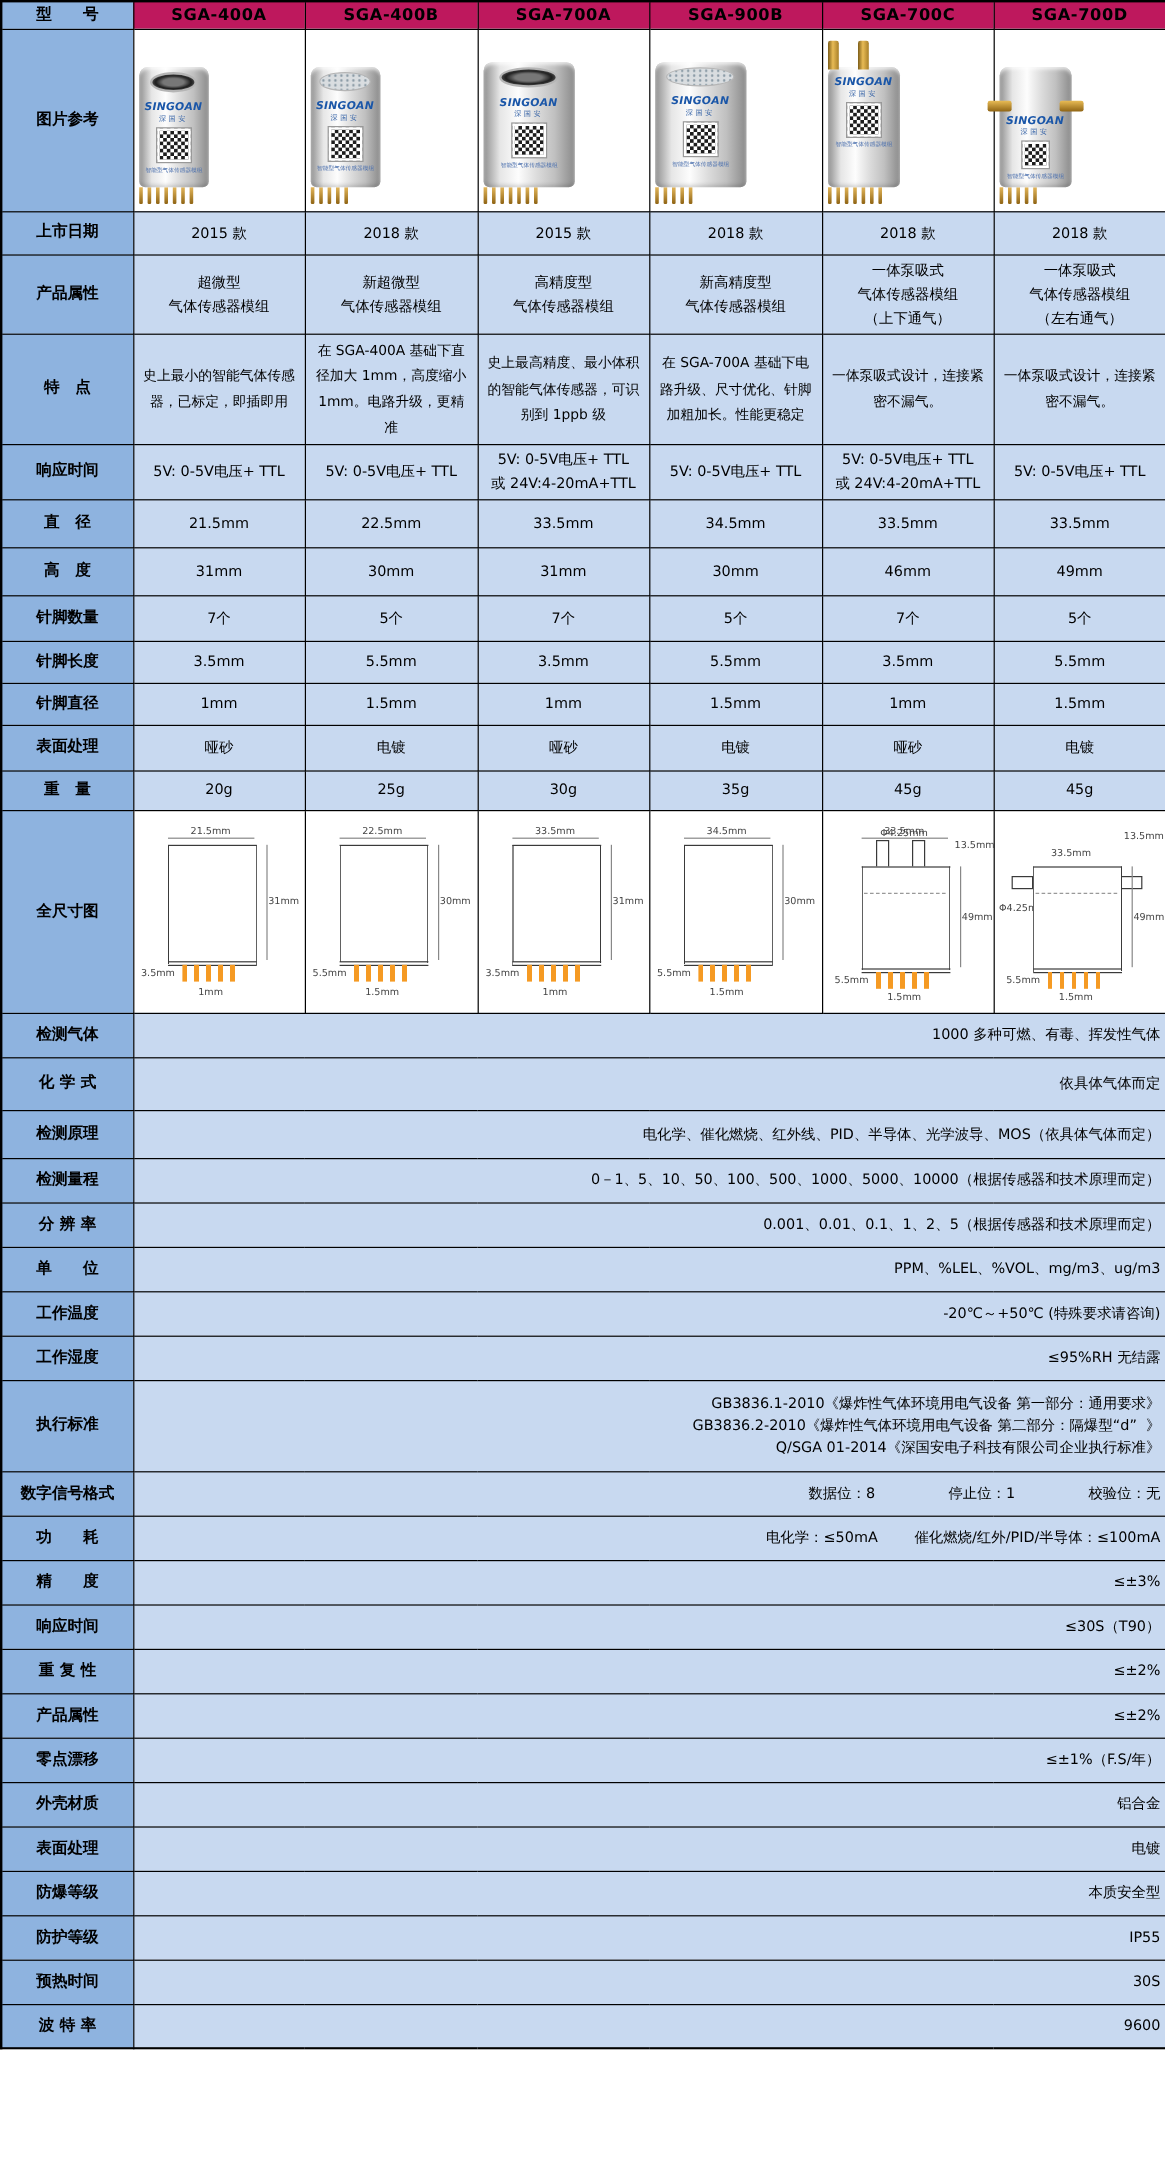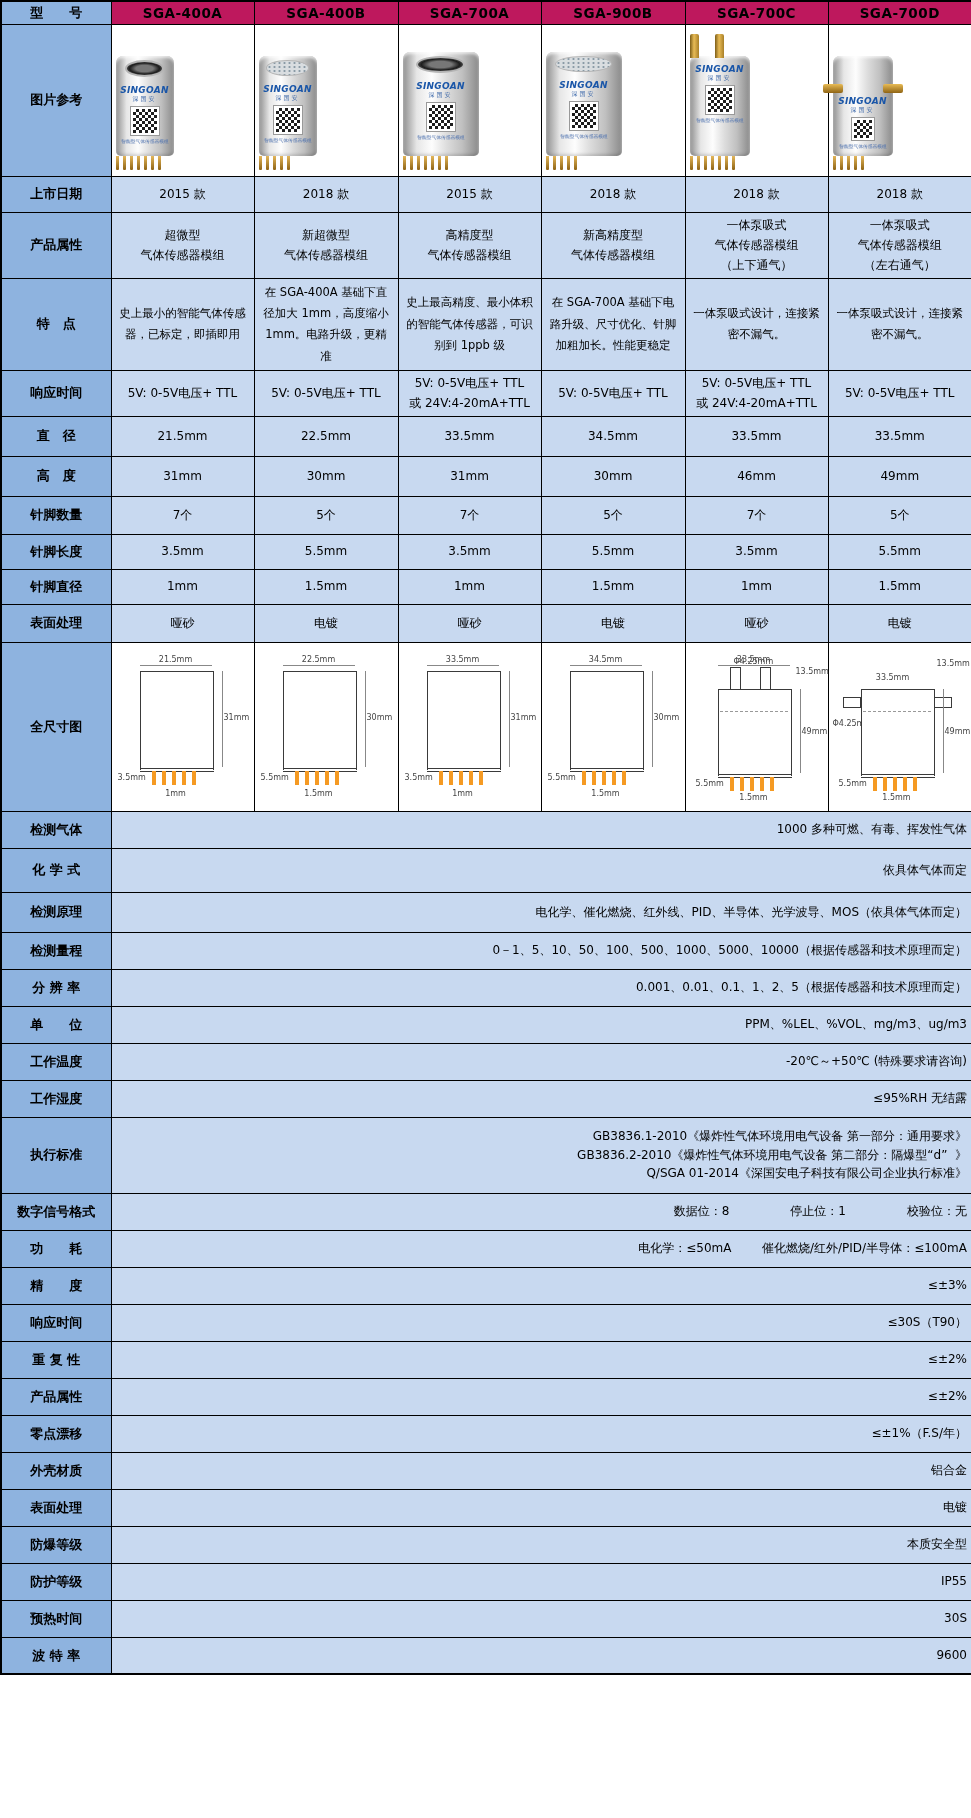--- a/index.html
+++ b/index.html
@@ -310,20 +310,29 @@
 </tr>
 <tr style="height:38px">
   <th class="lbl">表面处理</th>
   <td class="val">哑砂</td>
   <td class="val">电镀</td>
   <td class="val">哑砂</td>
   <td class="val">电镀</td>
   <td class="val">哑砂</td>
   <td class="val">电镀</td>
 </tr>
+<tr style="height:33px">
+  <th class="lbl">重　量</th>
+  <td class="val">20g</td>
+  <td class="val">25g</td>
+  <td class="val">30g</td>
+  <td class="val">35g</td>
+  <td class="val">45g</td>
+  <td class="val">45g</td>
+</tr>
 
 <tr style="height:168px">
   <th class="lbl">全尺寸图</th>
   <td class="diagram">
     <div class="diag std">
       <div class="d-wlabel">21.5mm</div>
       <div class="d-wline"></div>
               <div class="d-box"></div>
               <div class="d-vdim"></div>
       <div class="d-hlabel">31mm</div>

